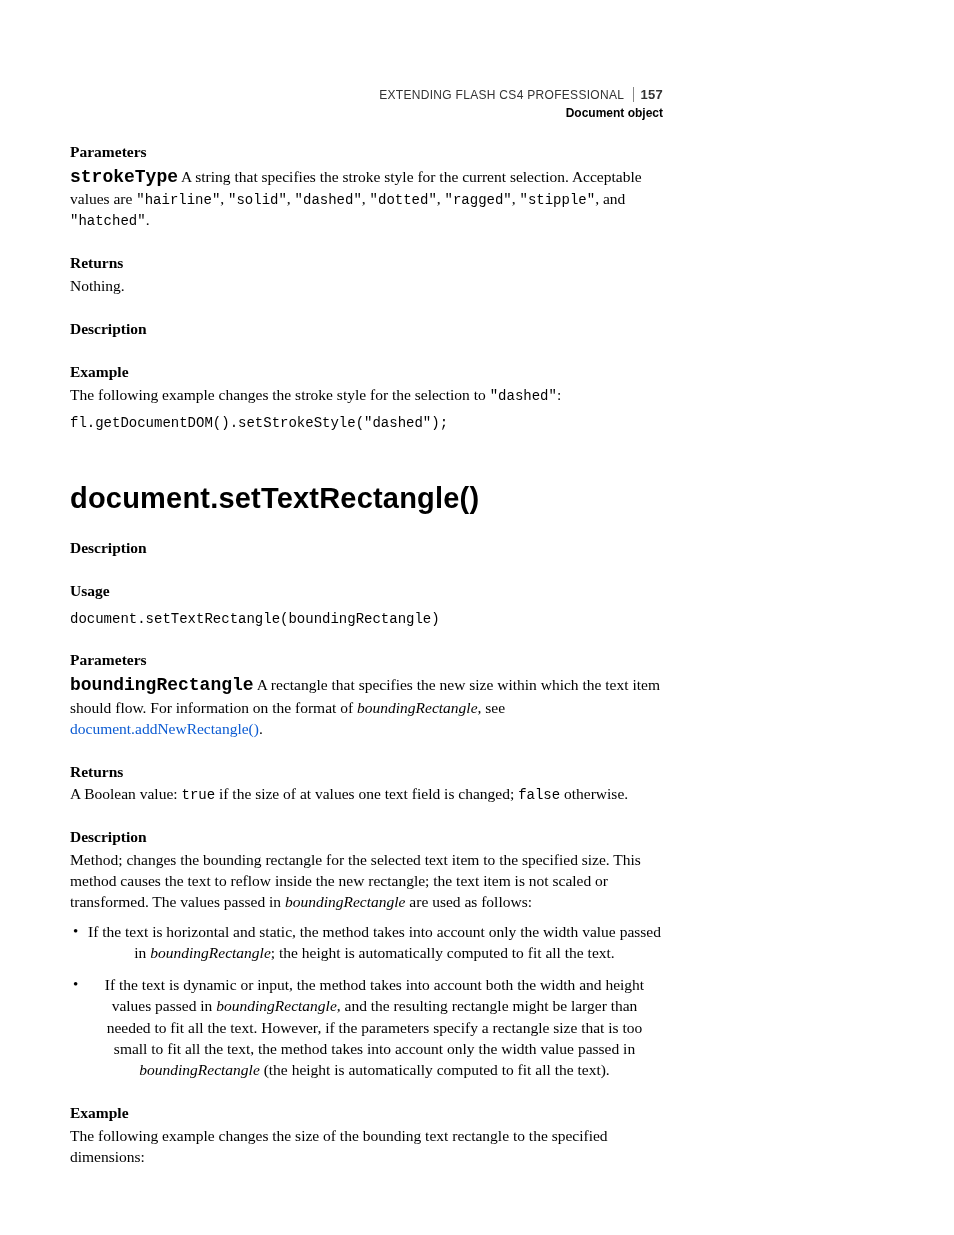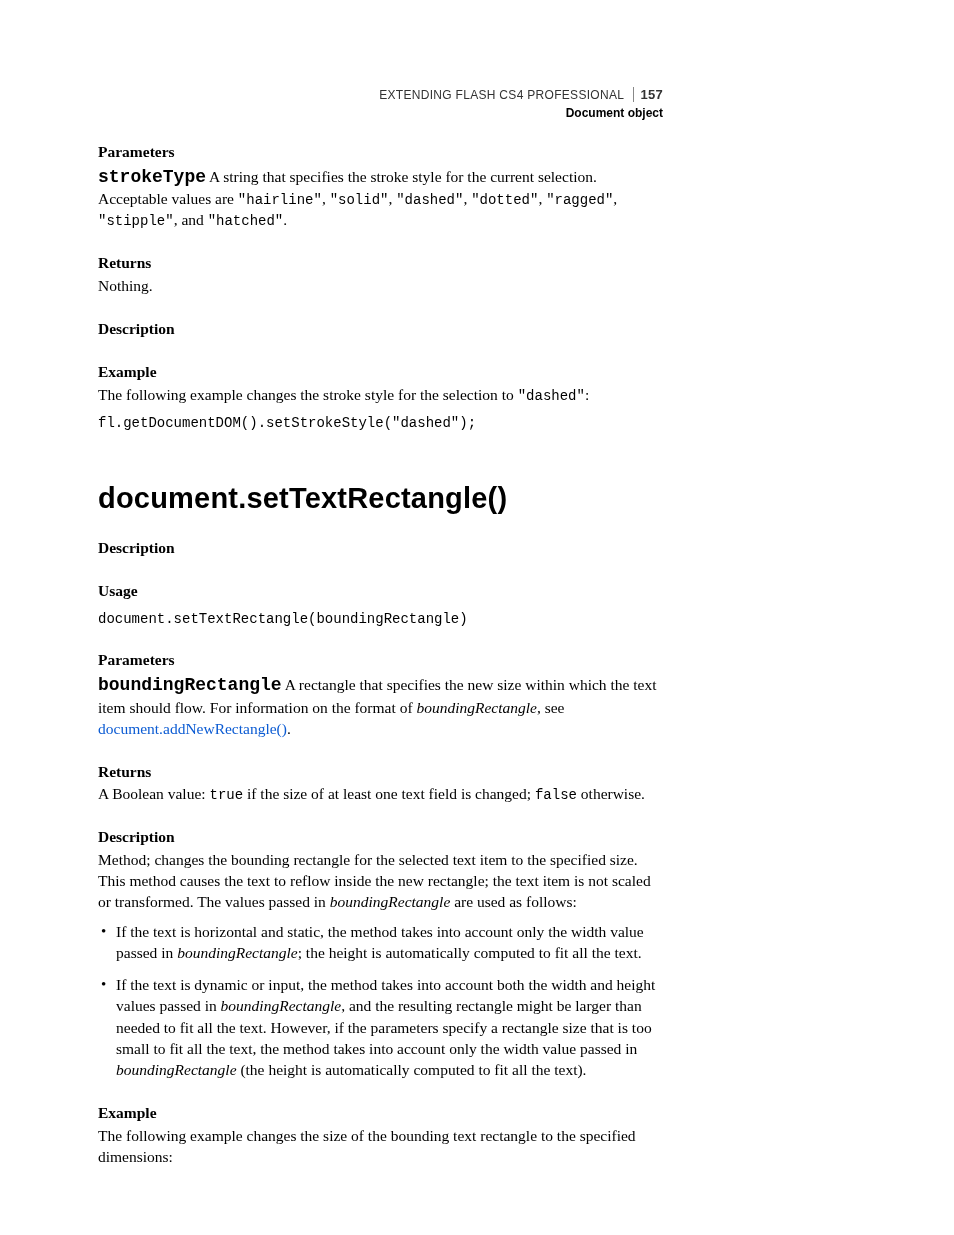--- a/index.html
+++ b/index.html
@@ -12,21 +12,21 @@
     font-family: "Minion Pro", "Times New Roman", Georgia, serif;
     color: #000;
     font-size: 15.5px;
     line-height: 1.35;
   }
   .page {
     position: relative;
     width: 771px;
     height: 1235px;
     box-sizing: border-box;
-    padding: 86px 110px 60px 98px;
+    padding: 86px 110px 60px 70px;
   }
   .running-header {
     position: absolute;
     top: 86px;
     right: 108px;
     text-align: right;
     font-family: "Myriad Pro", "Helvetica Neue", Arial, sans-serif;
     font-size: 12px;
     line-height: 1.35;
   }
@@ -87,20 +87,21 @@
     color: #0b5bd3;
     text-decoration: none;
     font-family: "Courier New", Courier, monospace;
     font-size: 14px;
   }
   em { font-style: italic; }
   ul.bullets {
     list-style: none;
     padding: 0;
     margin: 8px 0 0 0;
+    text-align: center;
   }
   ul.bullets > li {
     position: relative;
     padding-left: 18px;
     margin-bottom: 10px;
     line-height: 1.38;
   }
   ul.bullets > li::before {
     content: "•";
     position: absolute;
@@ -148,21 +149,21 @@
     <div class="section-label">Usage</div>
     <div class="codeblock" style="margin-top:8px">document.setTextRectangle(boundingRectangle)</div>
 
     <div class="section-label">Parameters</div>
     <p>
       <span class="mono-bold">boundingRectangle</span><span>  A rectangle that specifies the new size within which the text item should flow. For information on the format of </span><em>boundingRectangle</em><span>, see </span><a href="#" class="ref">document.addNewRectangle()</a><span>.</span>
     </p>
 
     <div class="section-label">Returns</div>
     <p>
-      <span>A Boolean value: </span><span class="mono">true</span><span> if the size of at least one text field is changed; </span><span class="mono">false</span><span> otherwise.</span>
+      <span>A Boolean value: </span><span class="mono">true</span><span> if the size of at values one text field is changed; </span><span class="mono">false</span><span> otherwise.</span>
     </p>
 
     <div class="section-label">Description</div>
     <p>
       <span>Method; changes the bounding rectangle for the selected text item to the specified size. This method causes the text to reflow inside the new rectangle; the text item is not scaled or transformed. The values passed in </span><em>boundingRectangle</em><span> are used as follows:</span>
     </p>
 
     <ul class="bullets">
       <li>
         <span>If the text is horizontal and static, the method takes into account only the width value passed in </span><em>boundingRectangle</em><span>; the height is automatically computed to fit all the text.</span>

